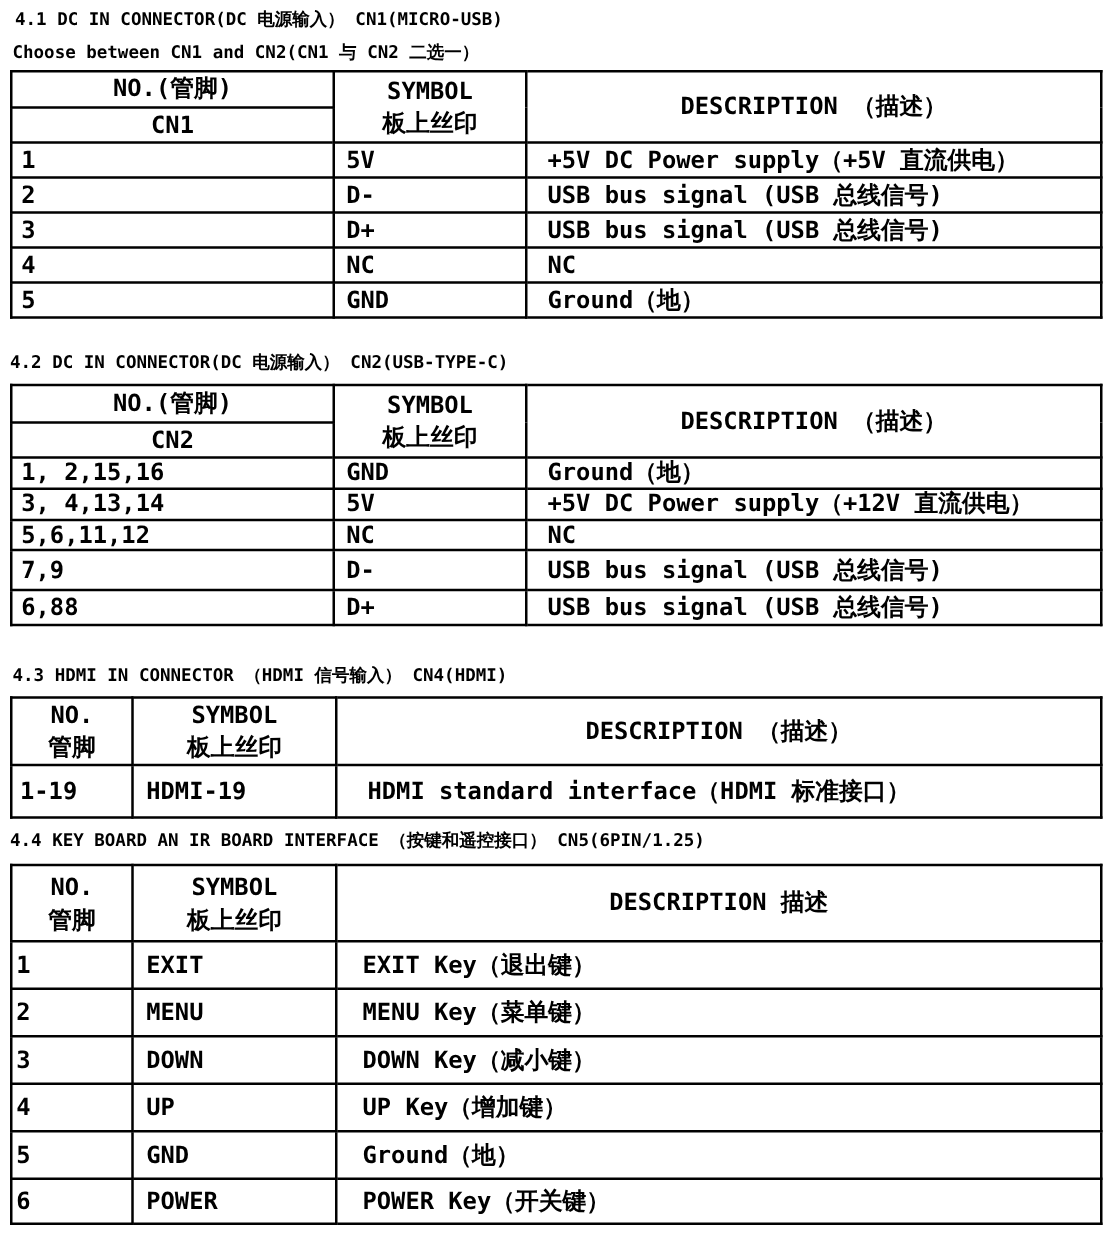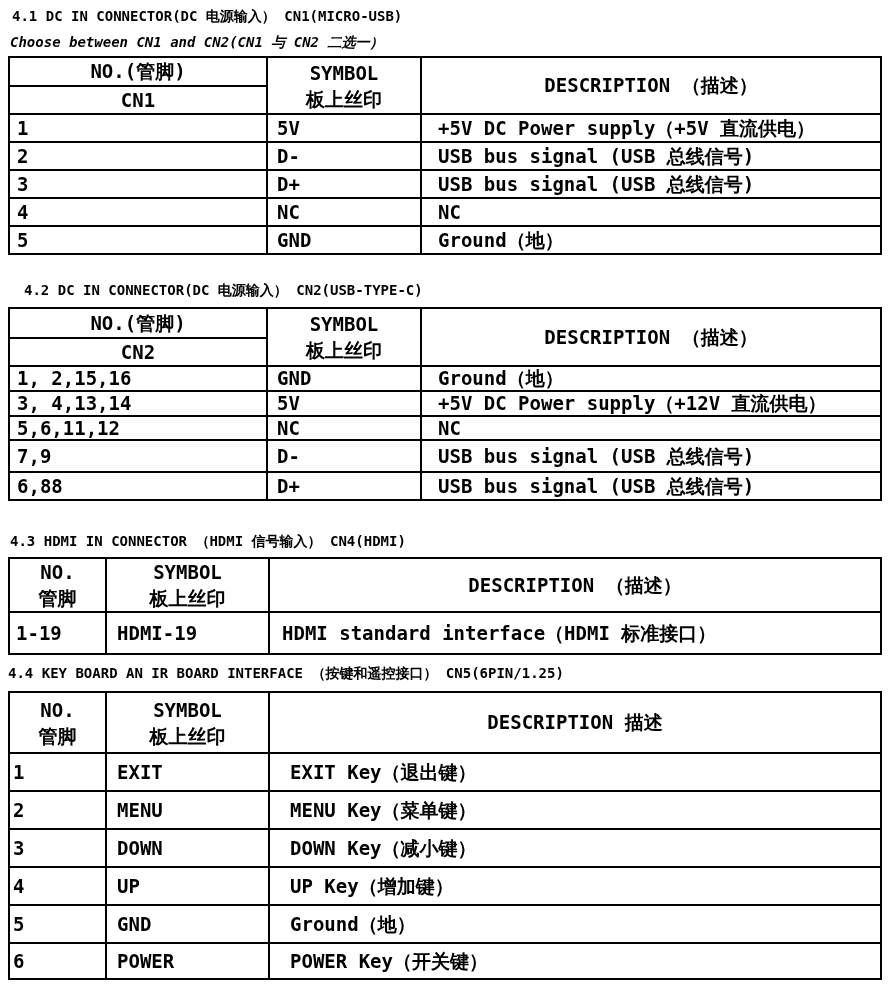--- a/index.html
+++ b/index.html
@@ -25,31 +25,31 @@
   td.hl { text-align:center; padding-left:10px; }
   .twoline div { line-height:26px; }
   
   .t12 td.col1 { padding-left:7px; }
   .t12 td.col2 { padding-left:9px; }
   .t12 td.col3 { padding-left:16px; }
   .t12 td.hcell { padding-left:0; }
   
   .t34 td.col1 { padding-left:6px; }
   .t34 td.col2 { padding-left:10px; }
-  .t3  td.col3 { padding-left:12px; }
+  .t3  td.col3 { padding-left:24px; }
   .t4  td.col1 { padding-left:3px; }
   .t4  td.col3 { padding-left:20px; }
 </style>
 </head>
 <body>
 
 <div class="page">
 
   <div class="title" style="left:12px; top:4px;">4.1 DC IN CONNECTOR(DC 电源输入） CN1(MICRO-USB)</div>
-  <div class="title" style="left:10px; top:30px;font-style:italic;">Choose between CN1 and CN2(CN1 与 CN2 二选一）</div>
+  <div class="title" style="left:10px; top:30px;">Choose between CN1 and CN2(CN1 与 CN2 二选一）</div>
 
   <table class="t t12" style="left:8px; top:56px;">
     <colgroup>
         <col style="width:258px">
         <col style="width:154px">
         <col>
       </colgroup>
     <tbody>
         <tr style="height:29px">
       <td class="hc hcell">NO.(管脚)</td>
@@ -83,21 +83,21 @@
       <td class="col3">NC</td>
     </tr>
     <tr style="height:28px">
       <td class="col1">5</td>
       <td class="col2">GND</td>
       <td class="col3">Ground（地）</td>
     </tr>
   </tbody>
     </table>
 
-  <div class="title" style="left:24px; top:278px;">4.2 DC IN CONNECTOR(DC 电源输入） CN2(USB-TYPE-C)</div>
+  <div class="title" style="left:8px; top:278px;">4.2 DC IN CONNECTOR(DC 电源输入） CN2(USB-TYPE-C)</div>
 
   <table class="t t12" style="left:8px; top:307px;">
     <colgroup>
         <col style="width:258px">
         <col style="width:154px">
         <col>
       </colgroup>
     <tbody>
         <tr style="height:30px">
       <td class="hc hcell">NO.(管脚)</td>

